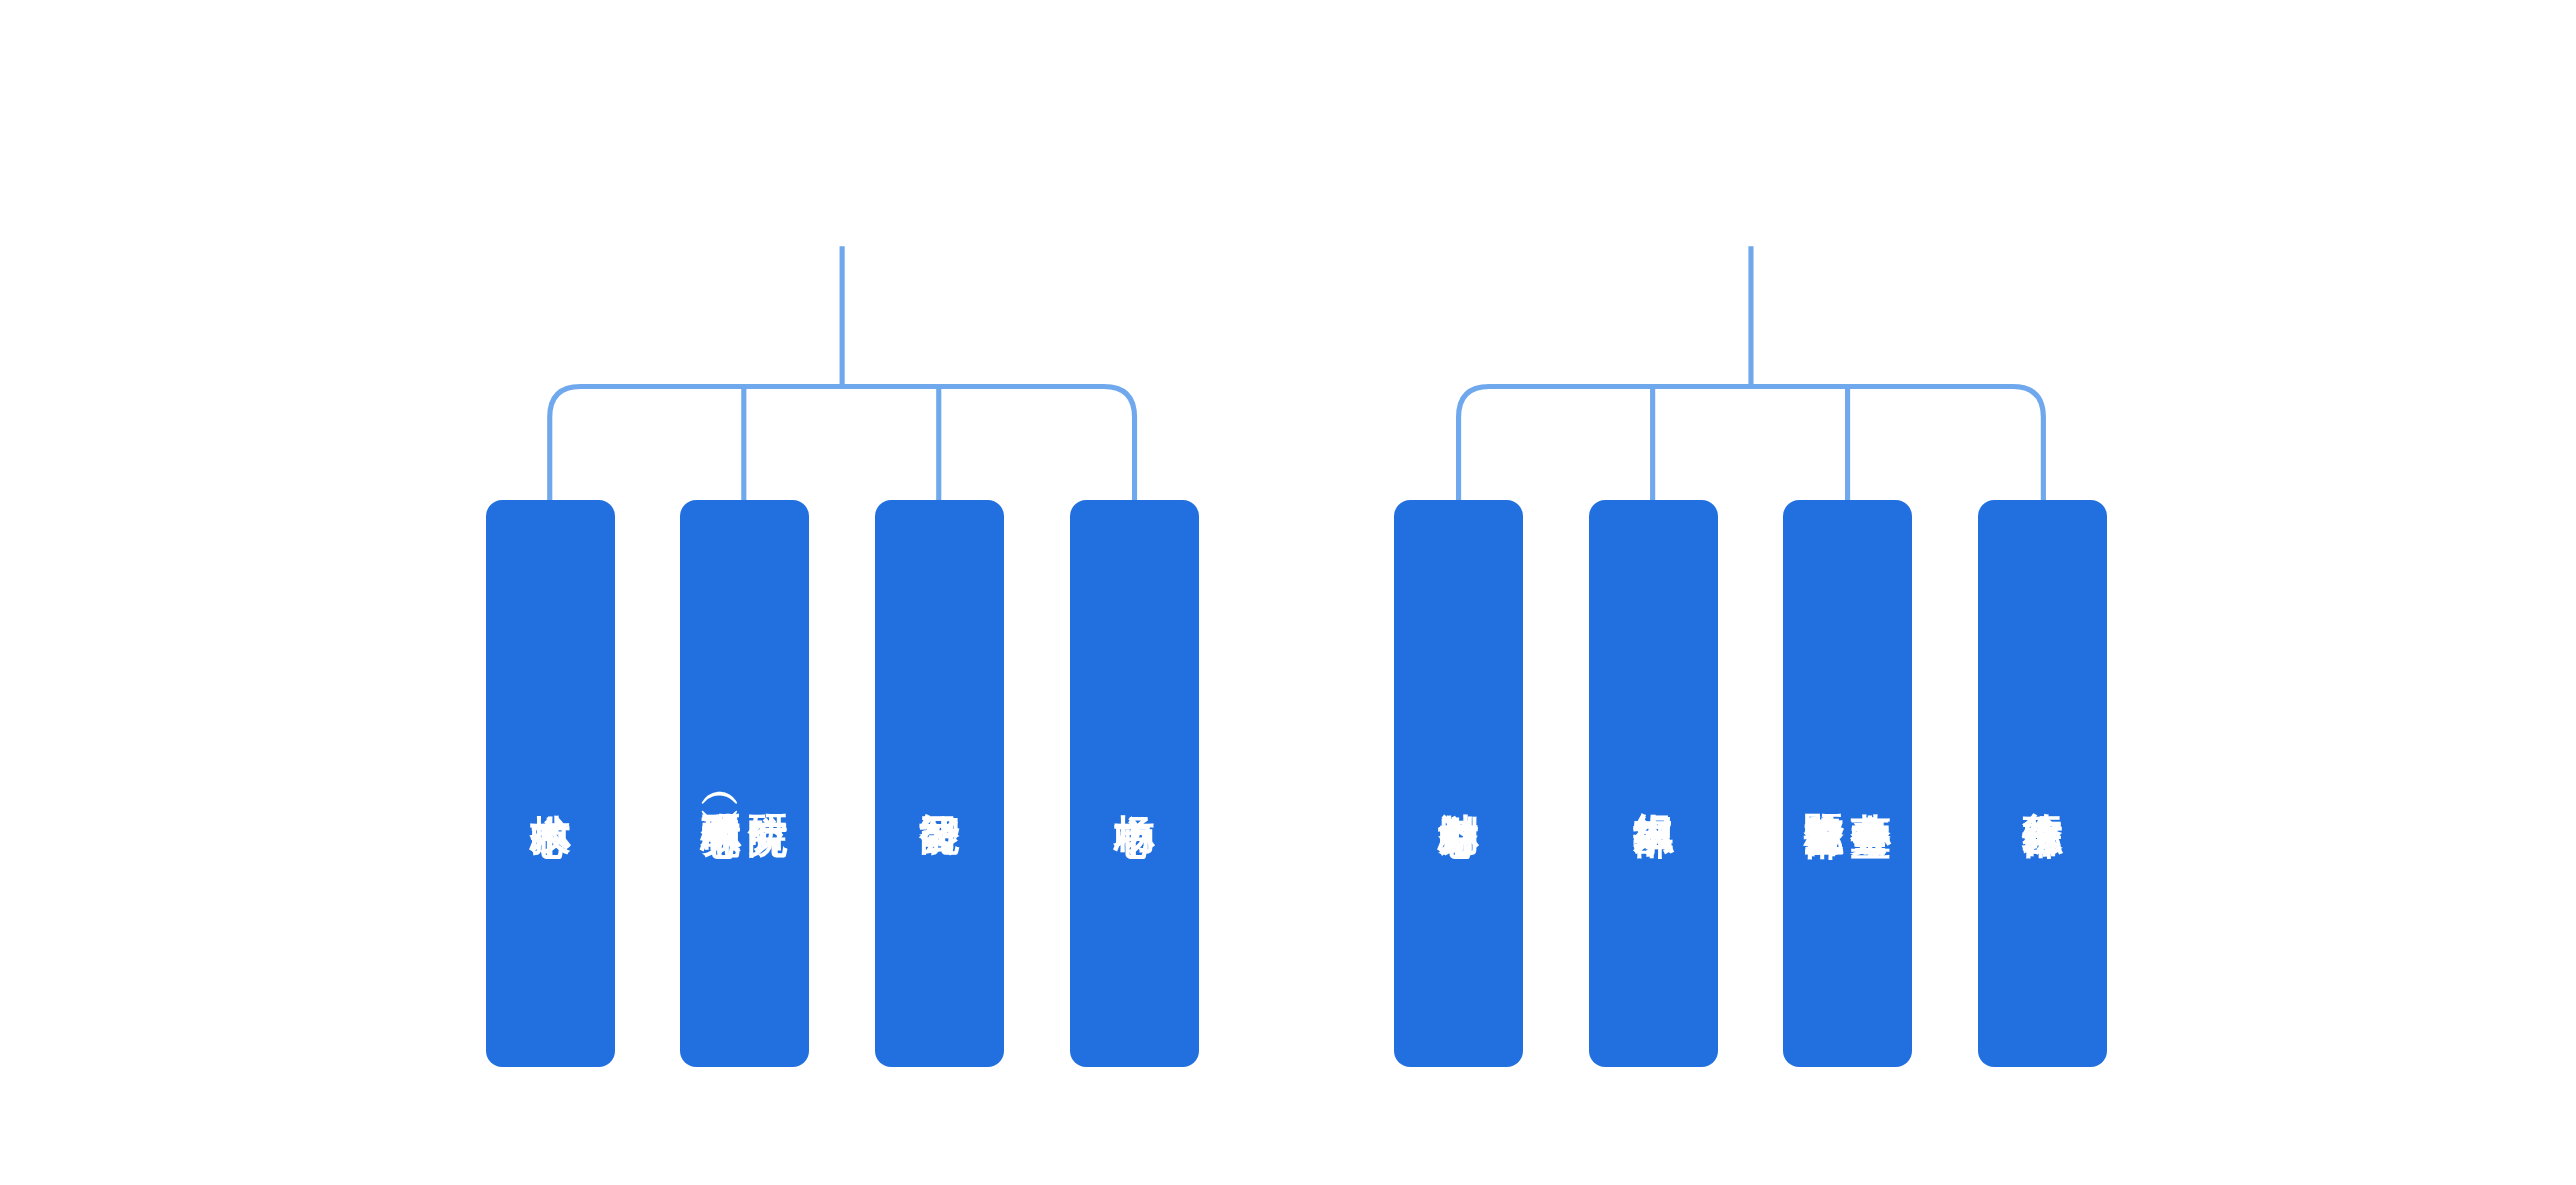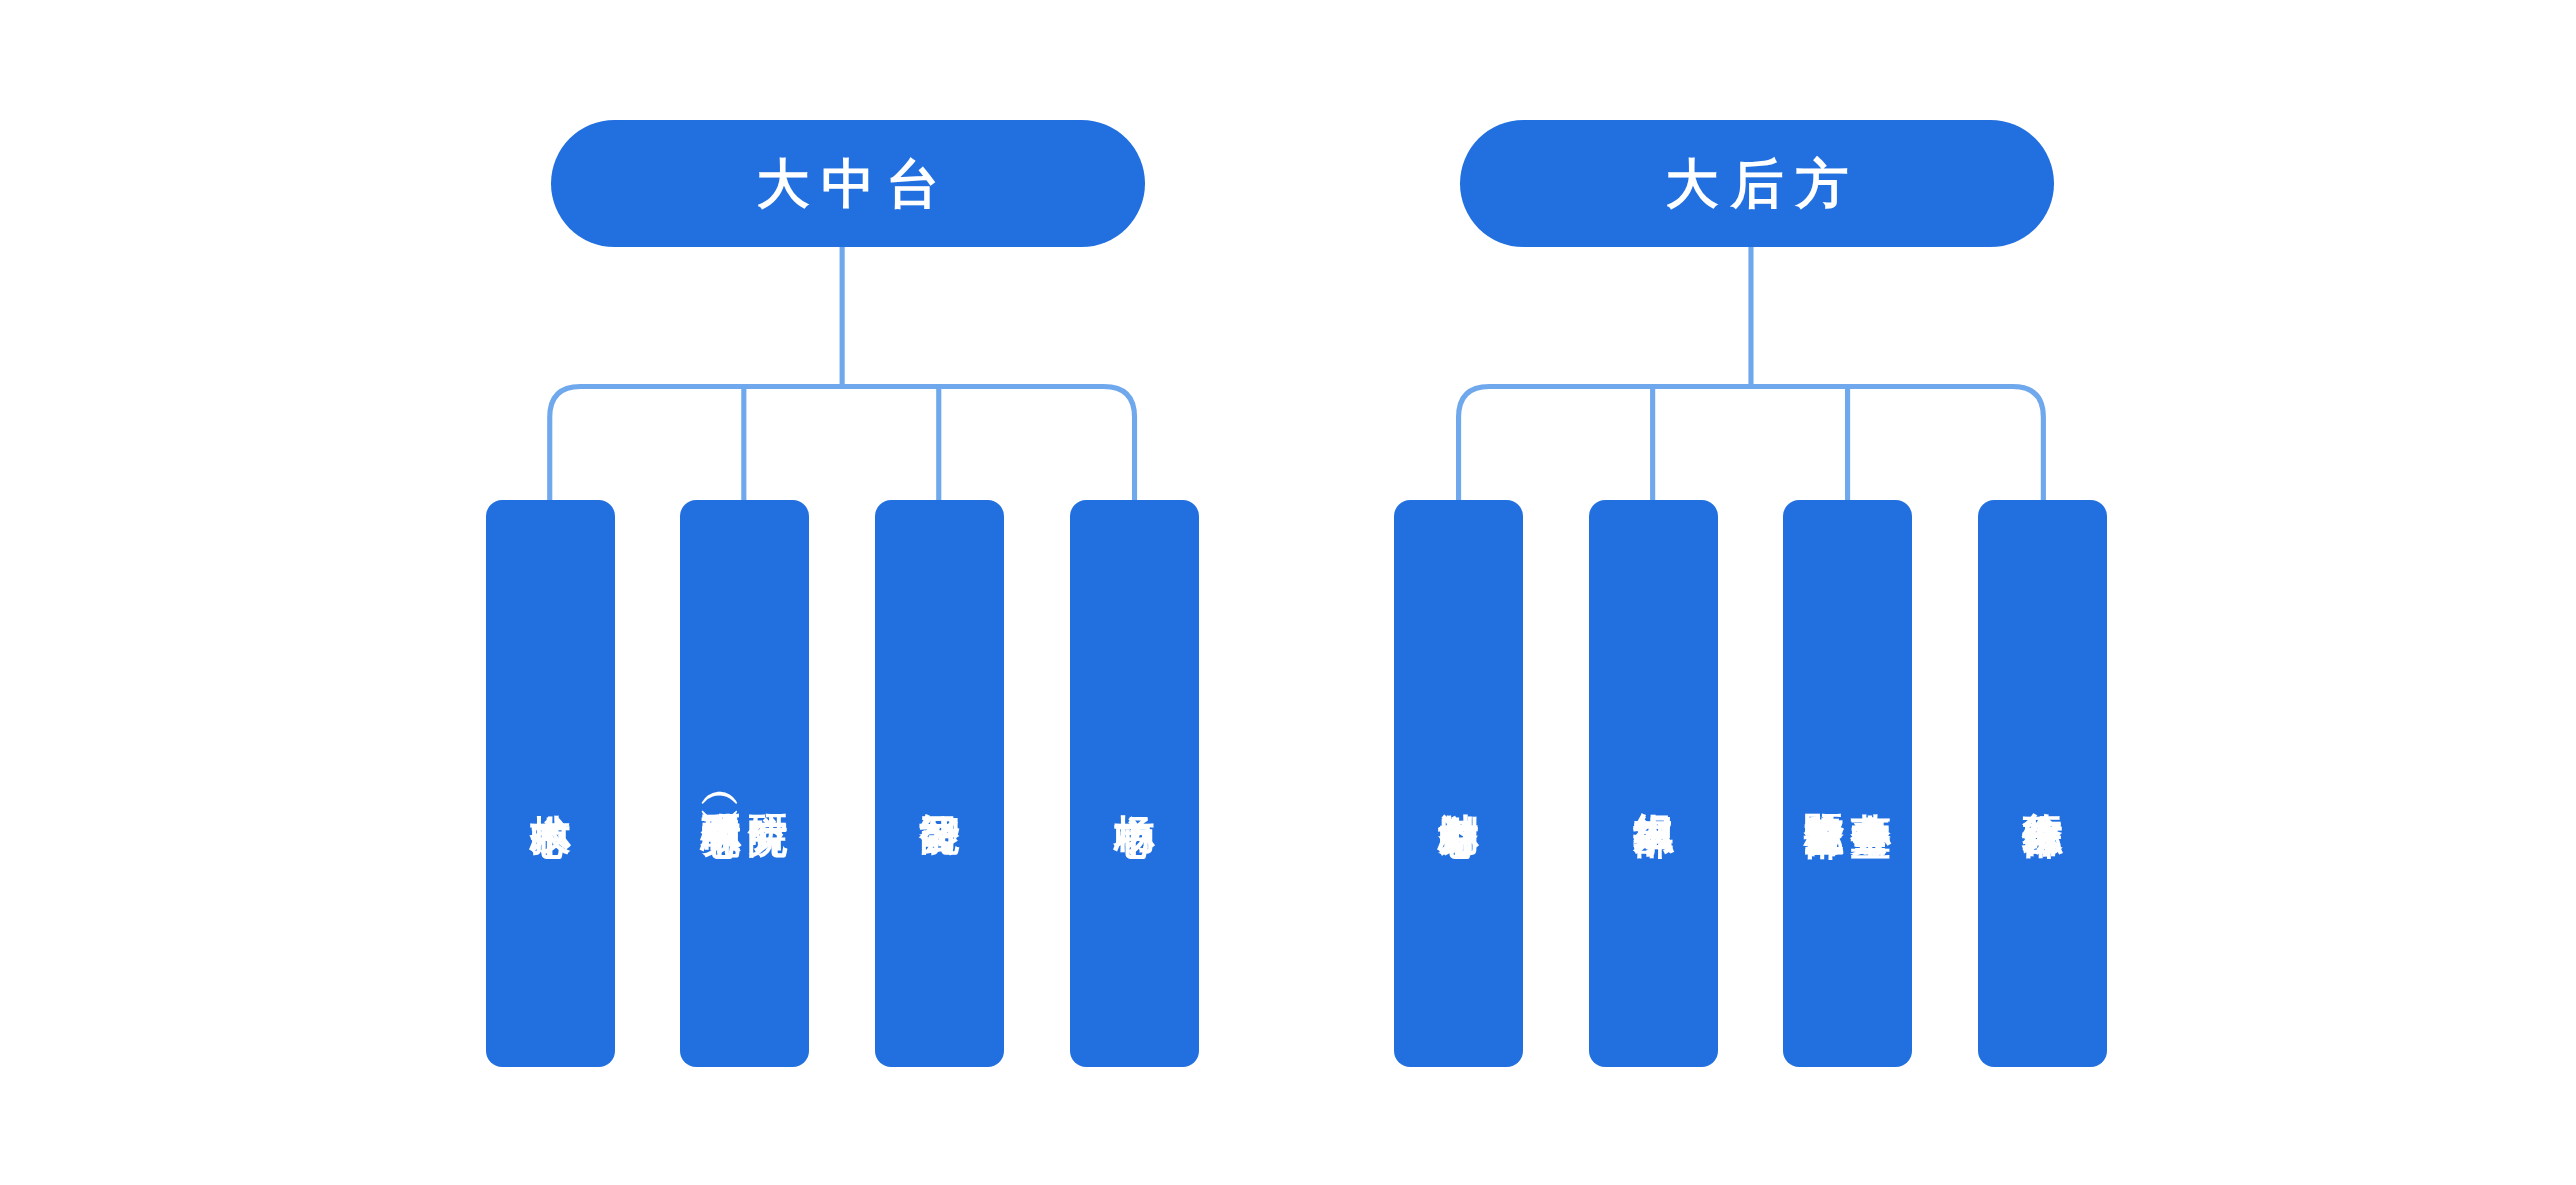--- a/index.html
+++ b/index.html
@@ -96,40 +96,38 @@
     </g>
 
     <g>
       <path d="M 2048,288 L 2048,452" fill="none" stroke="#6FA8EC" stroke-width="6"></path>
       <path d="M 1706,585 L 1706,488 Q 1706,452 1742,452 L 2354,452 Q 2390,452 2390,488 L 2390,585" fill="none" stroke="#6FA8EC" stroke-width="6"></path>
       <path d="M 1933,452 L 1933,585" fill="none" stroke="#6FA8EC" stroke-width="6"></path>
       <path d="M 2161,452 L 2161,585" fill="none" stroke="#6FA8EC" stroke-width="6"></path>
     </g>
   </svg>
 
-  <div class="root-pill" style="left:551px; top:120px; width:594px; height:127px;">大中台</div>
 
   <div class="leaf-card" style="left:486px; top:500px; width:129px; height:567px;">
     <span class="leaf-text">技术中心</span>
   </div>
 
   <div class="leaf-card two-col" style="left:680px; top:500px; width:129px; height:567px;">
     <span class="leaf-text">研究院</span>
     <span class="leaf-text">（碳中和研究中心）</span>
   </div>
 
   <div class="leaf-card" style="left:875px; top:500px; width:129px; height:567px;">
     <span class="leaf-text">智能公司</span>
   </div>
 
   <div class="leaf-card" style="left:1070px; top:500px; width:129px; height:567px;">
     <span class="leaf-text">市场中心</span>
   </div>
 
-  <div class="root-pill" style="left:1460px; top:120px; width:594px; height:127px;">大后方</div>
 
   <div class="leaf-card" style="left:1394px; top:500px; width:129px; height:567px;">
     <span class="leaf-text">计划财务中心</span>
   </div>
 
   <div class="leaf-card" style="left:1589px; top:500px; width:129px; height:567px;">
     <span class="leaf-text">组织人事部</span>
   </div>
 
   <div class="leaf-card two-col" style="left:1783px; top:500px; width:129px; height:567px;">

